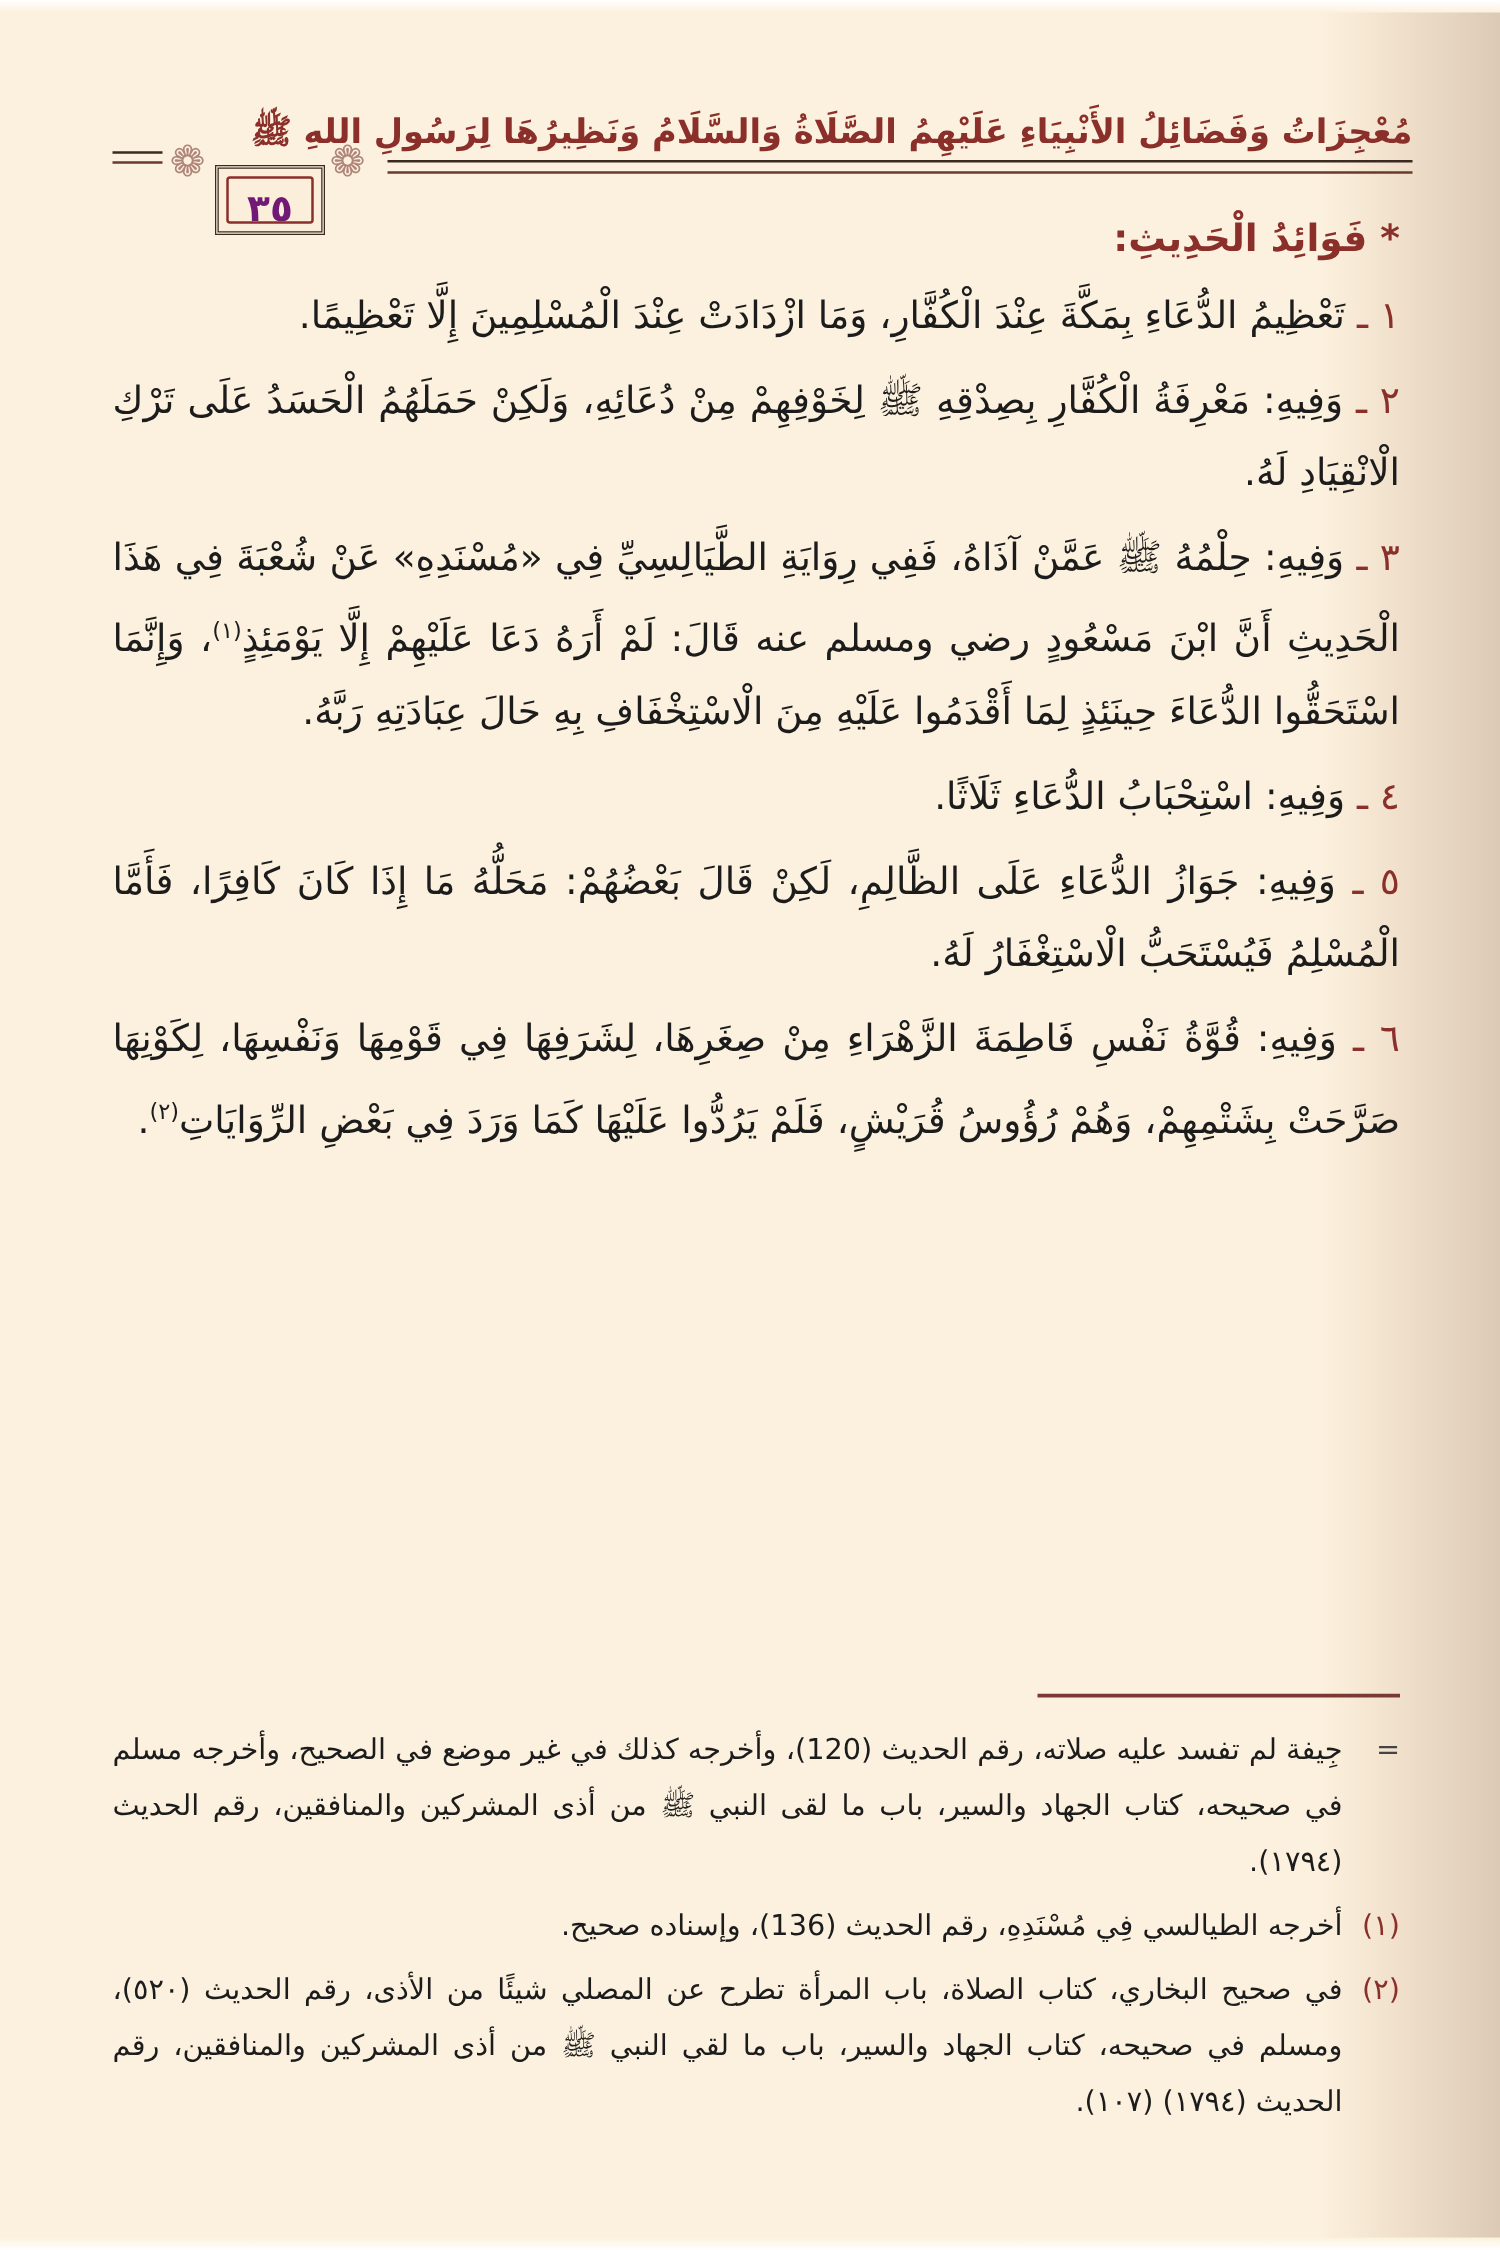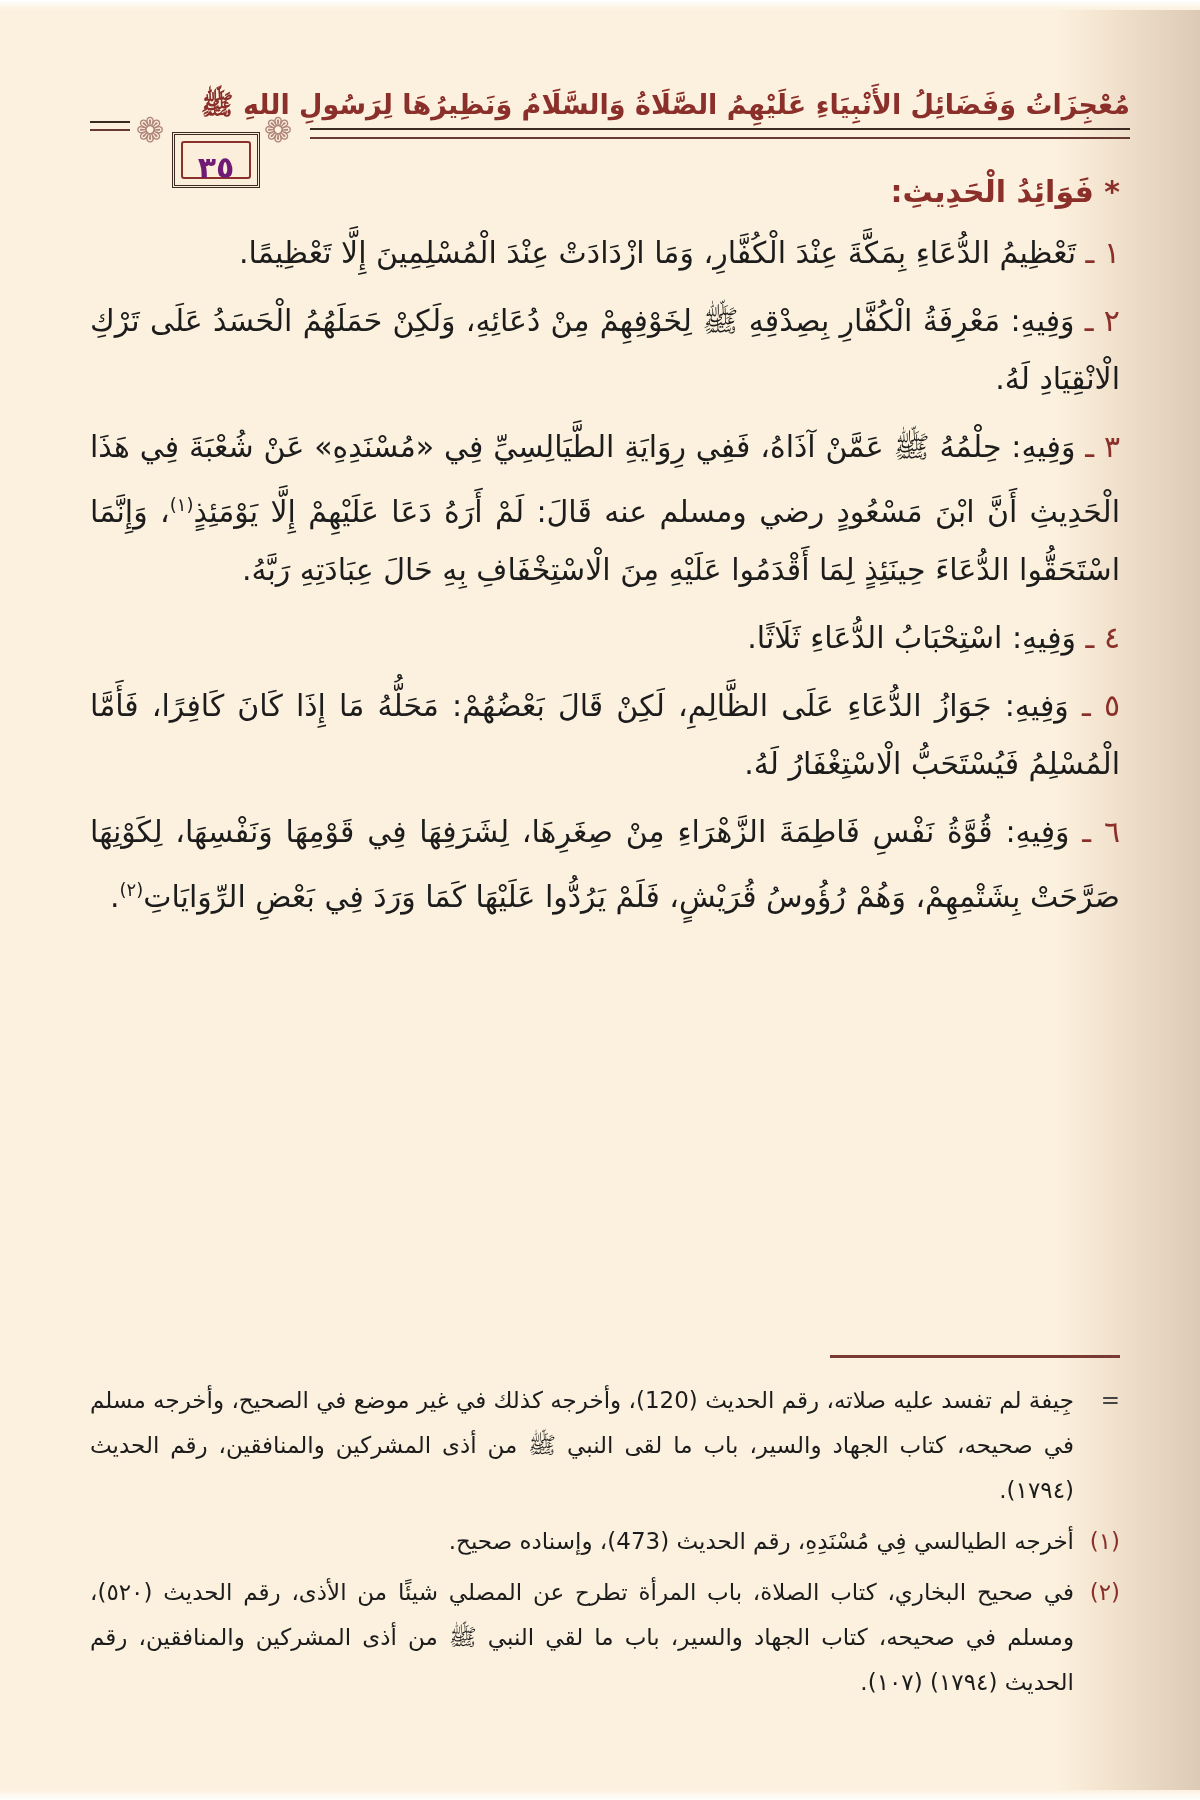--- a/index.html
+++ b/index.html
@@ -204,21 +204,21 @@
   <div class="footnotes">
     <div class="fn-rule"></div>
 
     <div class="fn">
       <span class="fn-mark cont">=</span>
       <span class="fn-body">جِيفة لم تفسد عليه صلاته، رقم الحديث (120)، وأخرجه كذلك في غير موضع في الصحيح، وأخرجه مسلم في صحيحه، كتاب الجهاد والسير، باب ما لقى النبي ﷺ من أذى المشركين والمنافقين، رقم الحديث (١٧٩٤).</span>
     </div>
 
     <div class="fn">
       <span class="fn-mark">(١)</span>
-      <span class="fn-body">أخرجه الطيالسي فِي مُسْنَدِهِ، رقم الحديث (473)، وإسناده صحيح.</span>
+      <span class="fn-body">أخرجه الطيالسي فِي مُسْنَدِهِ، رقم الحديث (136)، وإسناده صحيح.</span>
     </div>
 
     <div class="fn">
       <span class="fn-mark">(٢)</span>
       <span class="fn-body">في صحيح البخاري، كتاب الصلاة، باب المرأة تطرح عن المصلي شيئًا من الأذى، رقم الحديث (٥٢٠)، ومسلم في صحيحه، كتاب الجهاد والسير، باب ما لقي النبي ﷺ من أذى المشركين والمنافقين، رقم الحديث (١٧٩٤) (١٠٧).</span>
     </div>
   </div>
 
   <div class="bottom-edge"></div>
 </div>

